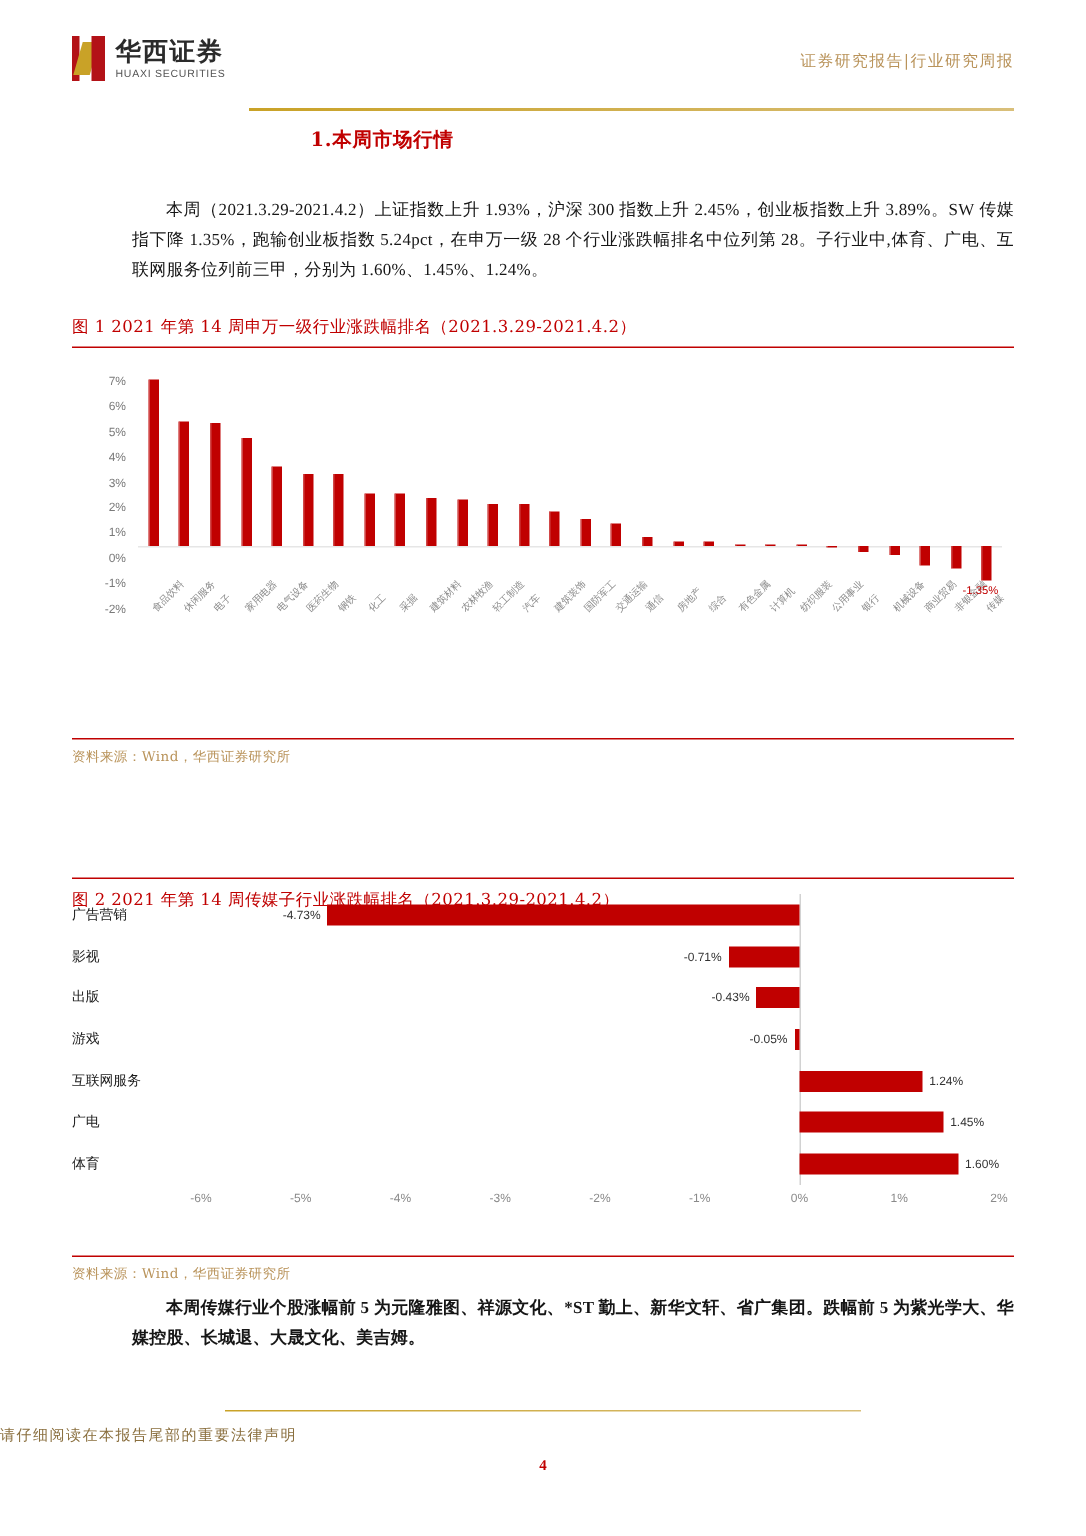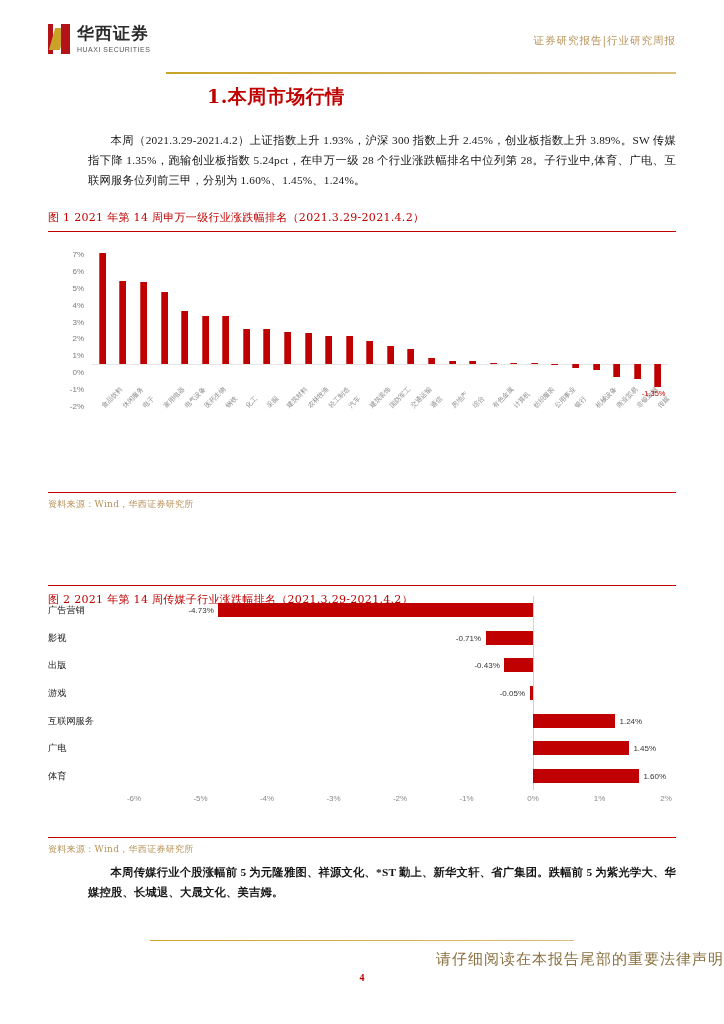--- a/index.html
+++ b/index.html
@@ -17,37 +17,37 @@
     position: absolute; top: 22px; left: 48px; right: 48px; height: 48px;
   }
   .logo-wrap { position: absolute; left: 0; top: 2px; display: flex; align-items: flex-end; gap: 7px; }
   .logo-mark { position: relative; width: 22px; height: 30px; }
   .logo-mark .bar-l { position: absolute; left: 0; top: 0; width: 5px; height: 30px; background: #b31217; }
   .logo-mark .bar-r { position: absolute; left: 13px; top: 0; width: 9px; height: 30px; background: #b31217; }
   .logo-mark .diag  { position: absolute; left: 4px; top: 4px; width: 11px; height: 22px;
                       background: #c9a227; transform: skewX(-16deg); }
   .logo-text { line-height: 1; padding-bottom: 1px; }
   .logo-cn { font-size: 17px; font-weight: bold; letter-spacing: 1px; color: #2b2b2b;
-             font-family: Liberation Mono, monospace; }
+             font-family: Liberation Sans, sans-serif; }
   .logo-en { font-size: 7px; letter-spacing: .5px; color: #555; margin-top: 3px;
              font-family: "Liberation Sans", sans-serif; }
   .header-right {
     position: absolute; right: 0; top: 12px;
     font-size: 10.5px; color: #b9935a; letter-spacing: 1px;
     font-family: "DejaVu Serif", serif;
   }
   .header-rule {
     position: absolute; left: 118px; right: 0; bottom: -4px; height: 1.6px;
     background: linear-gradient(to right, #c9a227, #d9bf7a);
   }
 
   
   .sec-title {
     position: absolute; left: 207px; top: 84px;
-    font-size: 19px; font-weight: bold; color: #c00000;
+    font-size: 13px; font-weight: bold; color: #c00000;
     letter-spacing: .5px; font-family: "DejaVu Serif", serif; text-align: right;
   }
 
   
   .para {
     position: absolute; left: 88px; right: 48px;
     font-size: 11.3px; line-height: 20px; text-align: justify;
     letter-spacing: .2px; color: #161616;
   }
   .para.p1 { top: 130px; text-indent: 2em; }
@@ -137,22 +137,22 @@
     position: absolute; top: 0; transform: translateX(-50%);
     font-size: 8px; color: #8a8a8a; font-family: "Liberation Sans", sans-serif;
   }
 
   
   .footer-rule {
     position: absolute; left: 150px; right: 150px; top: 940px; height: 1.4px;
     background: linear-gradient(to right, #c9a227, #d9bf7a);
   }
   .footer-text {
-    position: absolute; left: 0; right: 0; top: 950px; text-align: right;
-    font-size: 15px; color: #8a6f3e; letter-spacing: 1px;
+    position: absolute; left: 0; right: 0; top: 950px; text-align: left;
+    font-size: 10px; color: #8a6f3e; letter-spacing: 1px;
     font-family: "DejaVu Serif", serif;
   }
   .footer-page {
     position: absolute; left: 0; right: 0; top: 972px; text-align: center;
     font-size: 10px; font-weight: bold; color: #c00000;
     font-family: "Liberation Serif", serif;
   }
 </style>
 </head>
 <body>

